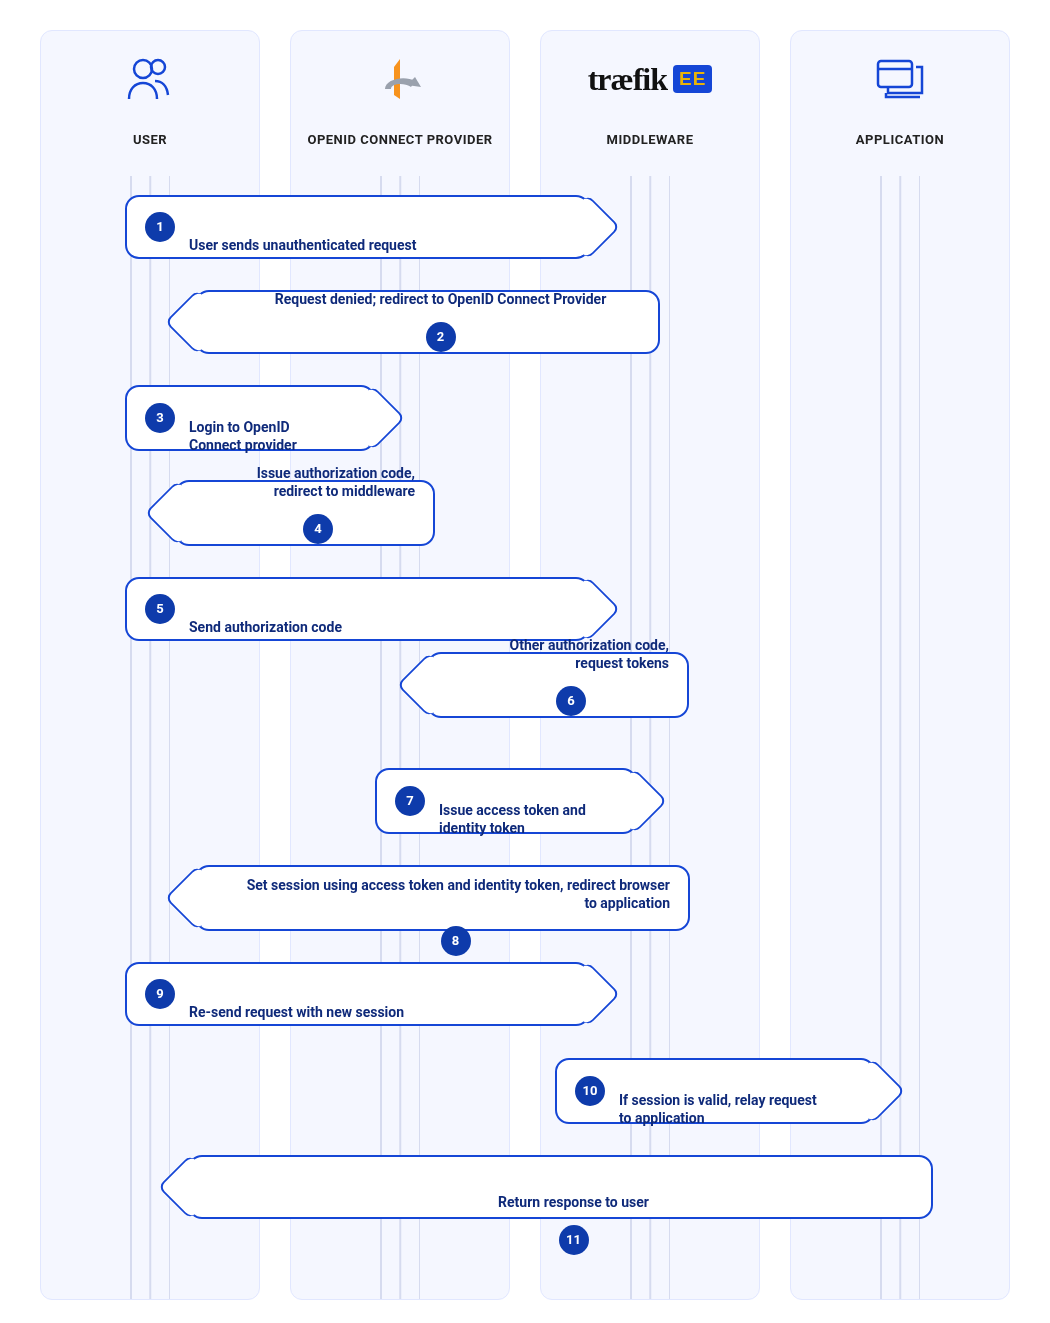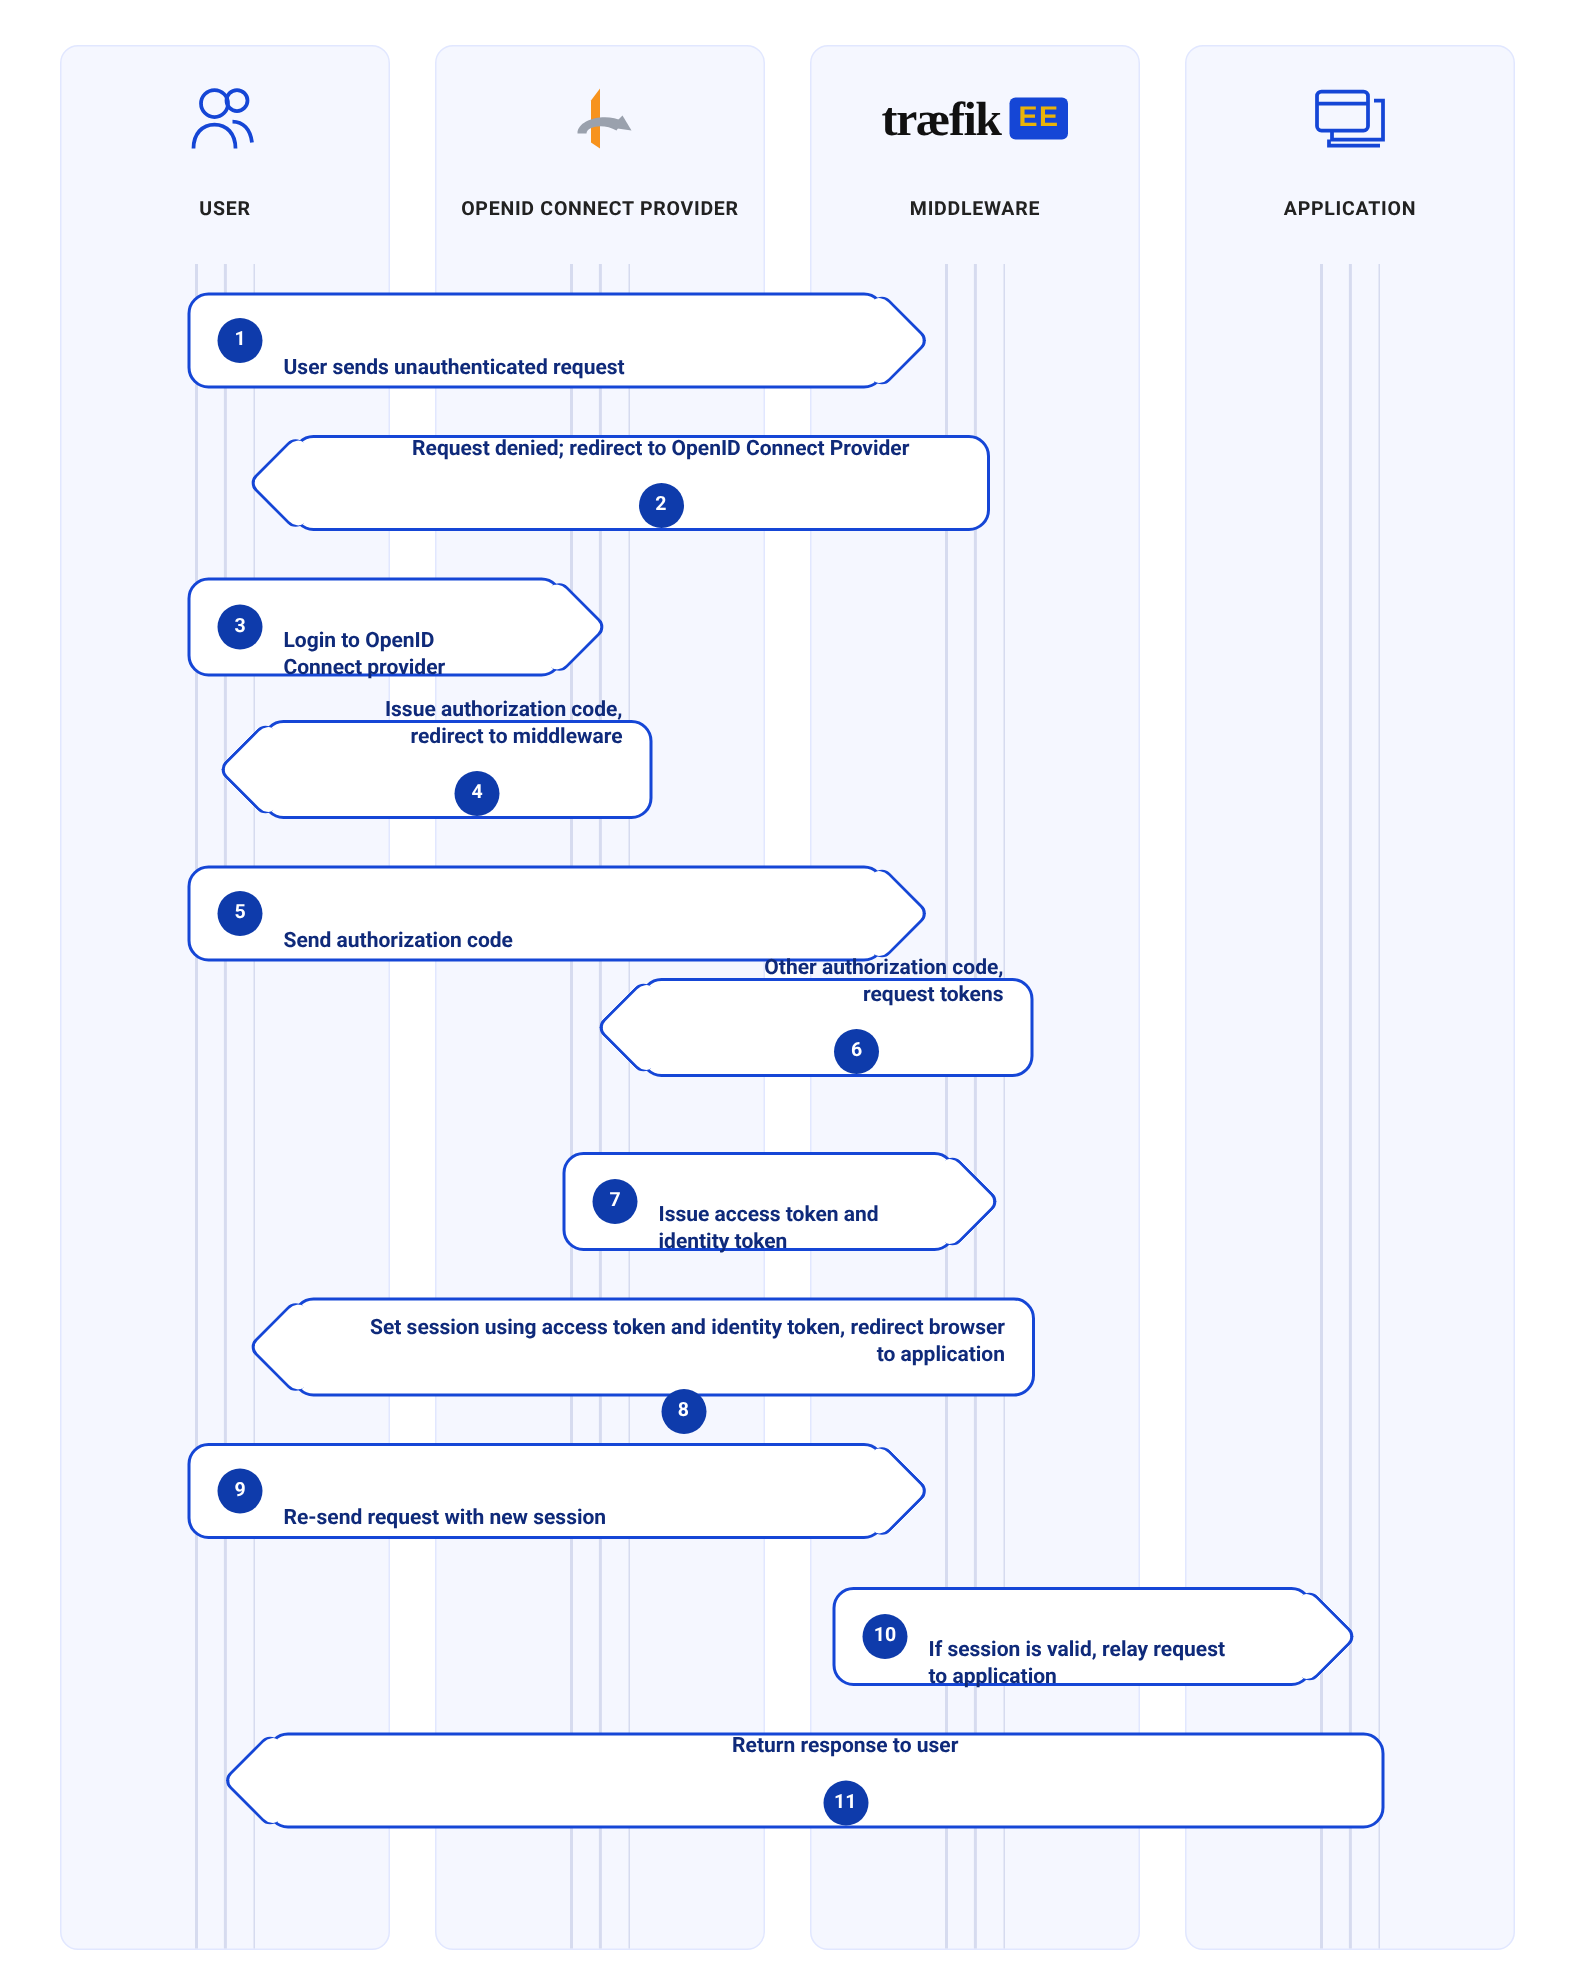--- a/index.html
+++ b/index.html
@@ -273,21 +273,21 @@
       <div class="label">Re-send request with new session</div>
     </div>
 
     <div class="step left" style="top:1058px; left:555px; width:320px; height:66px;">
       <div class="tri"></div>
         <div class="tri-mask"></div>
       <div class="badge">10</div>
       <div class="label">If session is valid, relay request to application</div>
     </div>
 
-    <div class="step right" style="top:1155px; left:178px; width:745px;">
+    <div class="step right" style="top:1155px; left:188px; width:745px;justify-content:space-between;">
       <div class="tri"></div>
         <div class="tri-mask"></div>
       <div class="label">Return response to user</div>
       <div class="badge">11</div>
     </div>
 
   </div>
 </div>
 
 </body></html>

